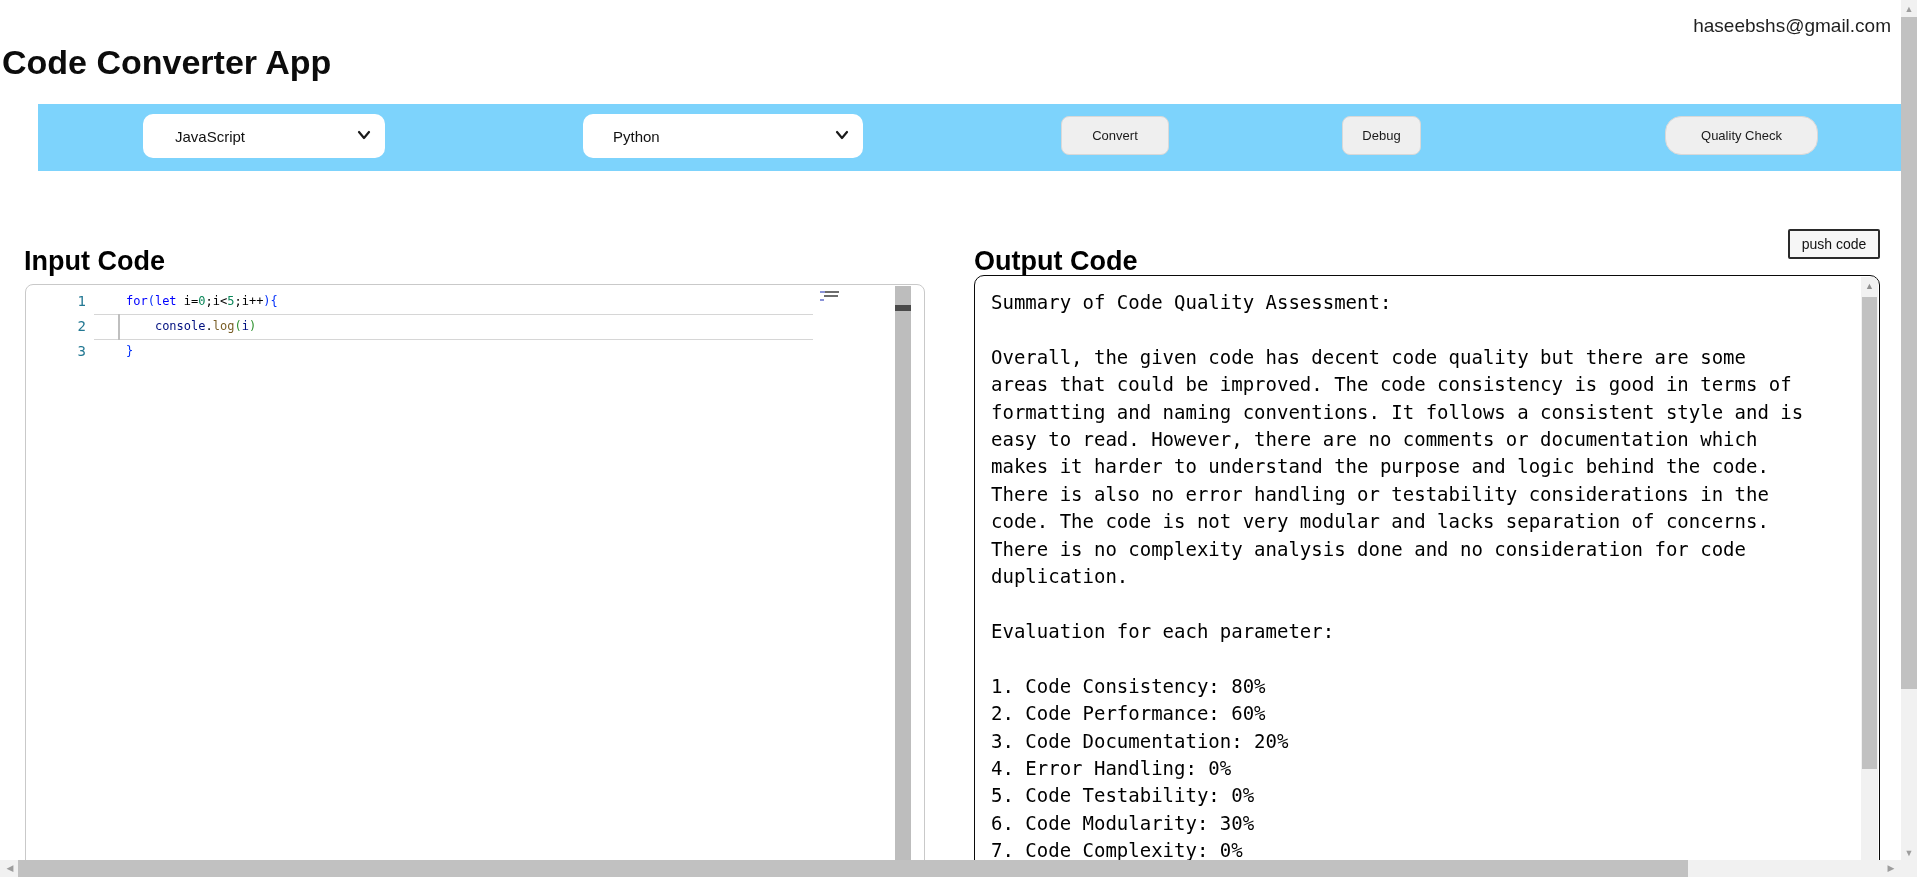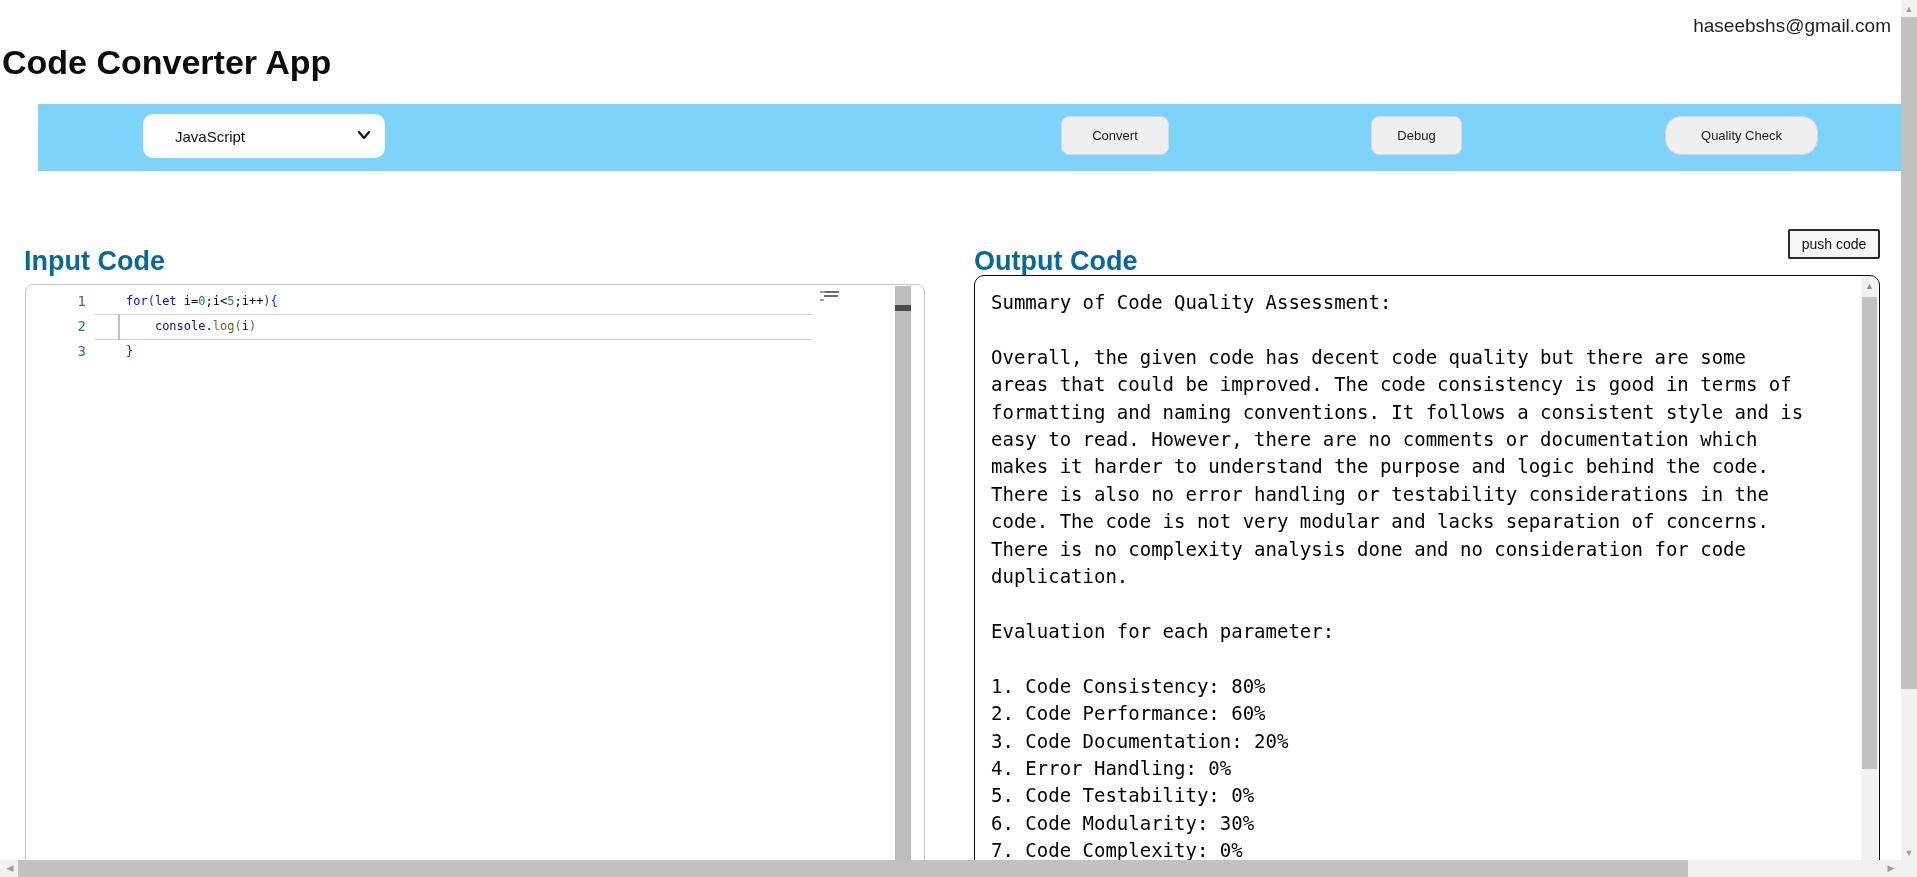--- a/index.html
+++ b/index.html
@@ -17,24 +17,24 @@
     display:flex; align-items:center; font-size:15px; color:#111; cursor:default;
   }
   .select-js { left:105px; width:242px; padding-left:32px; }
   .select-py { left:545px; width:280px; padding-left:30px; }
   .chev { position:absolute; right:14px; top:16px; }
   .tbtn {
     position:absolute; top:12px; height:39px; background:#efefef; border:1px solid #d8d8d8;
     border-radius:8px; font-size:13px; color:#1a1a1a; font-family:"Liberation Sans", sans-serif;
   }
   .btn-convert { left:1023px; width:108px; }
-  .btn-debug   { left:1333px; width:91px; }
+  .btn-debug   { left:1304px; width:79px; }
   .btn-quality { left:1627px; width:153px;border-radius:16px; }
 
-  .section-heading { position:absolute; top:224px; font-size:27px; font-weight:700; color:#0369a1; }
+  .section-heading { position:absolute; top:224px; font-size:27px; font-weight:700; color:#000000; }
   .heading-input  { left:24px; }
   .heading-output { left:974px; }
   .push-btn {
     position:absolute; left:1788px; top:229px; width:92px; height:30px;
     background:#f6f6f6; border:2px solid #2a2a2a; border-radius:2px;
     font-size:14px; color:#111; font-family:"Liberation Sans", sans-serif;
   }
 
   
   .editor {
@@ -88,20 +88,26 @@
 </style>
 </head>
 <body>
 
 <h1 class="app-title">Code Converter App</h1>
 <div class="email">haseebshs@gmail.com</div>
 
 <div class="toolbar" style="background: #7dd3fc; margin-left: 38px;">
   <div class="select select-js">
     <span>JavaScript</span>
+    <svg class="chev" width="14" height="10" viewBox="0 0 14 10">
+        <polyline points="2,2 7,8 12,2" fill="none" stroke="#1a1a1a" stroke-width="2.2" stroke-linecap="round" stroke-linejoin="round"></polyline>
+      </svg>
+  </div>
+  <div class="select select-py">
+    <span>Python</span>
     <svg class="chev" width="14" height="10" viewBox="0 0 14 10">
         <polyline points="2,2 7,8 12,2" fill="none" stroke="#1a1a1a" stroke-width="2.2" stroke-linecap="round" stroke-linejoin="round"></polyline>
       </svg>
   </div>
   <button class="tbtn btn-convert">Convert</button>
   <button class="tbtn btn-debug">Debug</button>
   <button class="tbtn btn-quality">Quality Check</button>
 </div>
 
 <h2 class="section-heading heading-input">Input Code</h2>

